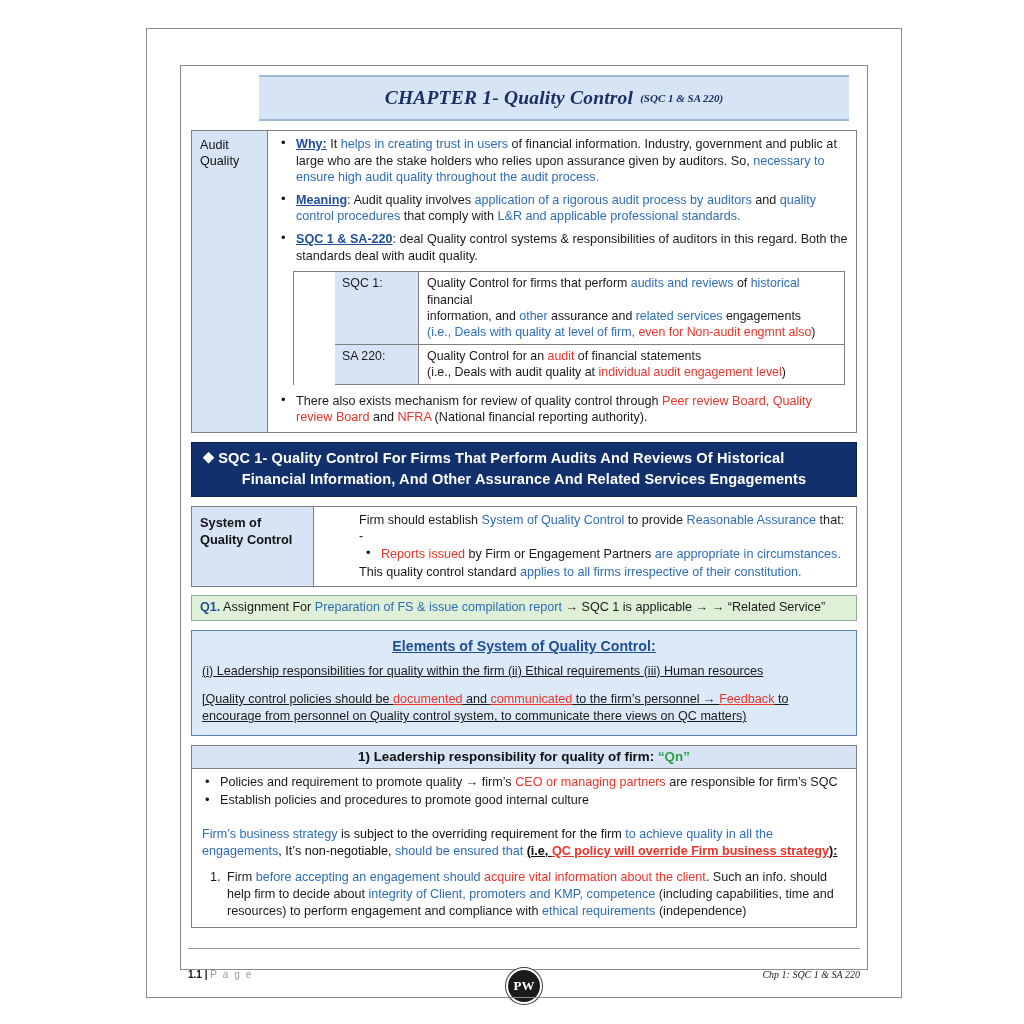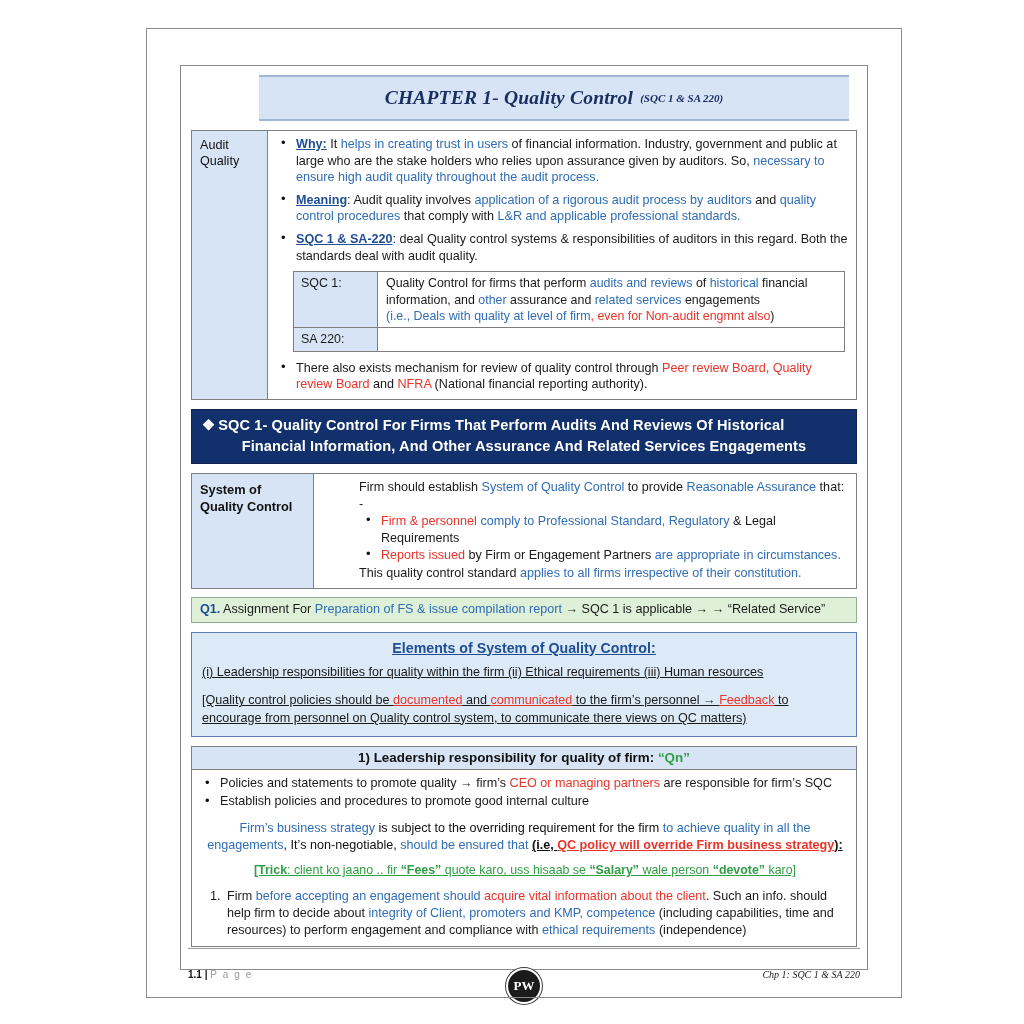--- a/index.html
+++ b/index.html
@@ -127,20 +127,21 @@
   .green { color: #2f9e44; }
   .black { color: #111; }
 
   
   .subtable {
     margin: 7px 0 8px 17px;
     border: 1px solid #7f7f7f;
     border-bottom: none;
     width: calc(100% - 20px);
     box-sizing: border-box;
+    padding-left: 41px;
   }
   .subrow { display: flex; border-bottom: 1px solid #7f7f7f; }
   .subkey {
     width: 84px;
     flex: 0 0 84px;
     background: #d6e4f5;
     border-right: 1px solid #7f7f7f;
     padding: 3px 0 3px 7px;
     box-sizing: border-box;
     font-size: 12.4px;
@@ -227,21 +228,21 @@
     padding: 3px 0 4px 0;
     color: #111;
   }
   .lead-body {
     padding: 5px 8px 7px 10px;
     font-size: 12.6px;
     line-height: 17px;
   }
   .lead-body ul.bul { padding-left: 16px; }
   .lead-body ul.bul > li { margin-bottom: 1px; }
-  .para-blue { margin: 10px 0 0 0; color: #2f6db5; text-align: center; }
+  .para-blue { margin: 17px 0 0 0; color: #2f6db5; }
   .trick-line {
     margin: 8px 0 0 0;
     text-align: center;
     color: #2f9e44;
     font-size: 12.4px;
   }
   .trick-line .uline { text-decoration: underline; }
   ol.num {
     margin: 9px 0 0 0;
     padding-left: 22px;
@@ -335,20 +336,24 @@
           <div class="subrow">
             <div class="subkey">SQC 1:</div>
             <div class="subval">
               <span>Quality Control for firms that perform </span><span class="blue">audits and reviews</span><span> of </span><span class="blue">historical</span><span> financial</span><br>
               <span>information, and </span><span class="blue">other</span><span> assurance and </span><span class="blue">related services</span><span> engagements</span><br>
               <span class="blue">(i.e., Deals with quality at level of firm</span><span class="red">, </span><span class="red">even for Non-audit engmnt also</span><span>)</span>
             </div>
           </div>
           <div class="subrow">
             <div class="subkey">SA 220:</div>
+            <div class="subval">
+              <span>Quality Control for an </span><span class="red">audit</span><span> of financial statements</span><br>
+              <span>(i.e., Deals with audit quality at </span><span class="red">individual audit engagement level</span><span>)</span>
+            </div>
           </div>
         </div>
 
         <ul class="bul">
           <li>
             <span>There also exists mechanism for review of quality control through </span><span class="red">Peer review Board, Quality review Board</span><span> and </span><span class="red">NFRA</span><span> (National financial reporting authority).</span>
           </li>
         </ul>
       </div>
     </div>
@@ -361,23 +366,20 @@
     <div class="box row2 sysqc">
       <div class="cell-label">
         <span>System of</span><br>
         <span>Quality Control</span>
       </div>
       <div class="cell-body">
         <div>
           <span>Firm should establish </span><span class="blue">System of Quality Control</span><span> to provide </span><span class="blue">Reasonable Assurance</span><span> that: -</span>
         </div>
         <ul class="bul">
-          <li>
-            <span class="red">Firm &amp; personnel</span><span class="blue"> comply to Professional Standard, Regulatory</span><span> &amp; Legal Requirements</span>
-          </li>
           <li>
             <span class="red">Reports issued</span><span> by Firm or Engagement Partners </span><span class="blue">are appropriate in circumstances.</span>
           </li>
         </ul>
         <div style="margin-top:1px;">
           <span>This quality control standard </span><span class="blue">applies to all firms irrespective of their constitution.</span>
         </div>
       </div>
     </div>
 
@@ -393,34 +395,31 @@
       </p>
     </div>
 
     <div class="lead-wrap">
       <div class="lead-head">
         <span>1)  Leadership responsibility for quality of firm: </span><span class="green">“Qn”</span>
       </div>
       <div class="lead-body">
         <ul class="bul">
           <li>
-            <span>Policies and statements to promote quality → firm’s </span><span class="red">CEO or managing partners</span><span> are responsible for firm’s SQC</span>
+            <span>Policies and requirement to promote quality → firm’s </span><span class="red">CEO or managing partners</span><span> are responsible for firm’s SQC</span>
           </li>
           <li>
             <span>Establish policies and procedures to promote good internal culture</span><span class="red"></span><span></span>
           </li>
         </ul>
 
         <p class="para-blue">
           <span>Firm’s business strategy</span><span class="black"> is subject to the overriding requirement for the firm </span><span>to achieve quality in all the engagements</span><span class="black">, It’s non-negotiable, </span><span>should be ensured that </span><span class="black b u">(i.e, </span><span class="red b u">QC policy will override Firm business strategy</span><span class="black b u">):</span>
         </p>
 
-        <p class="trick-line">
-          <span class="b uline">[Trick</span><span class="uline">: client ko jaano .. fir </span><span class="b uline">“Fees”</span><span class="uline"> quote karo, uss hisaab se </span><span class="b uline">“Salary”</span><span class="uline"> wale person </span><span class="b uline">“devote”</span><span class="uline"> karo]</span>
-        </p>
 
         <ol class="num">
           <li>
             <span>Firm </span><span class="blue">before accepting an engagement should </span><span class="red">acquire vital information about the client</span><span>. Such an info. should help firm to decide about </span><span class="blue">integrity of Client, promoters and KMP, competence</span><span> (including capabilities, time and resources) to perform engagement and compliance with </span><span class="blue">ethical requirements</span><span> (independence)</span>
           </li>
         </ol>
       </div>
     </div>
 
   </div>

